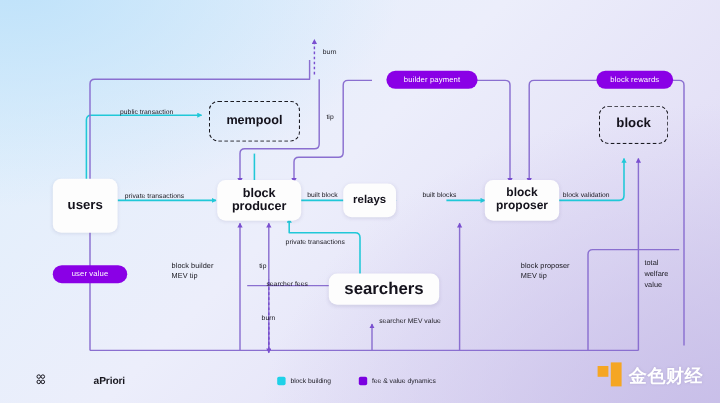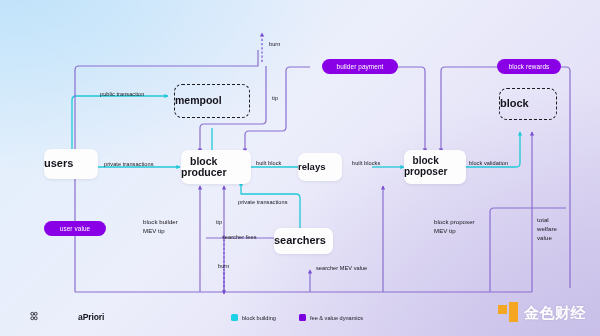--- a/index.html
+++ b/index.html
@@ -17,21 +17,21 @@
       radial-gradient(ellipse 600px 420px at 102% 108%, #c7bde8 0%, rgba(199,189,232,0) 66%),
       linear-gradient(135deg, #dff0fc 0%, #eceefb 45%, #e3dff6 78%, #d8d2ef 100%);
     overflow: hidden;
   }
   #svg { position:absolute; inset:0; width:600px; height:336px; }
 
   .node {
     position: absolute;
     background: #fdfdfd;
     border-radius: 7px;
-    display: flex; align-items: center; justify-content: flex-start;
+    display: flex; align-items: center; justify-content: center;
     text-align: center;
     font-weight: 700;
     color: #14121c;
     line-height: 1.08;
     box-shadow: 0 1px 3px rgba(60,50,110,.10);
     z-index: 4;
   }
   .node.dashed {
     background: transparent;
     border: 1.6px dashed #1b1b22;
@@ -140,47 +140,47 @@
 
       <path d="M224,292 L224,233" stroke="#7a4fd0" stroke-width="1.2" stroke-dasharray="2.2 2"></path>
       <path d="M224,272 L224,294" stroke="#7a4fd0" stroke-width="1.2" stroke-dasharray="2.2 2" marker-end="url(#ap)"></path>
 
       <path d="M310,292 L310,270" stroke="#8a6fd0" stroke-width="1.2" marker-end="url(#ap)"></path>
 
       <path d="M383,292 L383,186" stroke="#8a6fd0" stroke-width="1.2" marker-end="url(#ap)"></path>
     </g>
   </svg>
 
-  <div class="node" style="left:44px; top:149px; width:54px; height:30px; font-size:11px;">
+  <div class="node" style="left:44px; top:149px; width:54px; height:45px; font-size:11px;">
     <span>users</span>
   </div>
 
   <div class="node dashed" style="left:174px; top:84px; width:76px; height:34px; font-size:10.5px;">
     <span>mempool</span>
   </div>
 
   <div class="node" style="left:181px; top:150px; width:70px; height:34px; font-size:10.5px; white-space:pre-line;">
     <span style="white-space:pre-line;">block
 producer</span>
   </div>
 
-  <div class="node" style="left:298px; top:153px; width:44px; height:28px; font-size:9.5px;">
+  <div class="node" style="left:286px; top:153px; width:44px; height:28px; font-size:9.5px;">
     <span>relays</span>
   </div>
 
   <div class="node" style="left:404px; top:150px; width:62px; height:34px; font-size:10px; white-space:pre-line;">
     <span style="white-space:pre-line;">block
 proposer</span>
   </div>
 
   <div class="node dashed" style="left:499px; top:88px; width:58px; height:32px; font-size:11px;">
     <span>block</span>
   </div>
 
-  <div class="node" style="left:274px; top:228px; width:59px; height:26px; font-size:11px;">
+  <div class="node" style="left:274px; top:228px; width:92px; height:26px; font-size:14px;">
     <span>searchers</span>
   </div>
 
   <div class="badge" style="left:44px; top:221px; width:62px; height:15px;">
     <span>user value</span>
   </div>
 
   <div class="badge" style="left:322px; top:59px; width:76px; height:15px;">
     <span>builder payment</span>
   </div>

